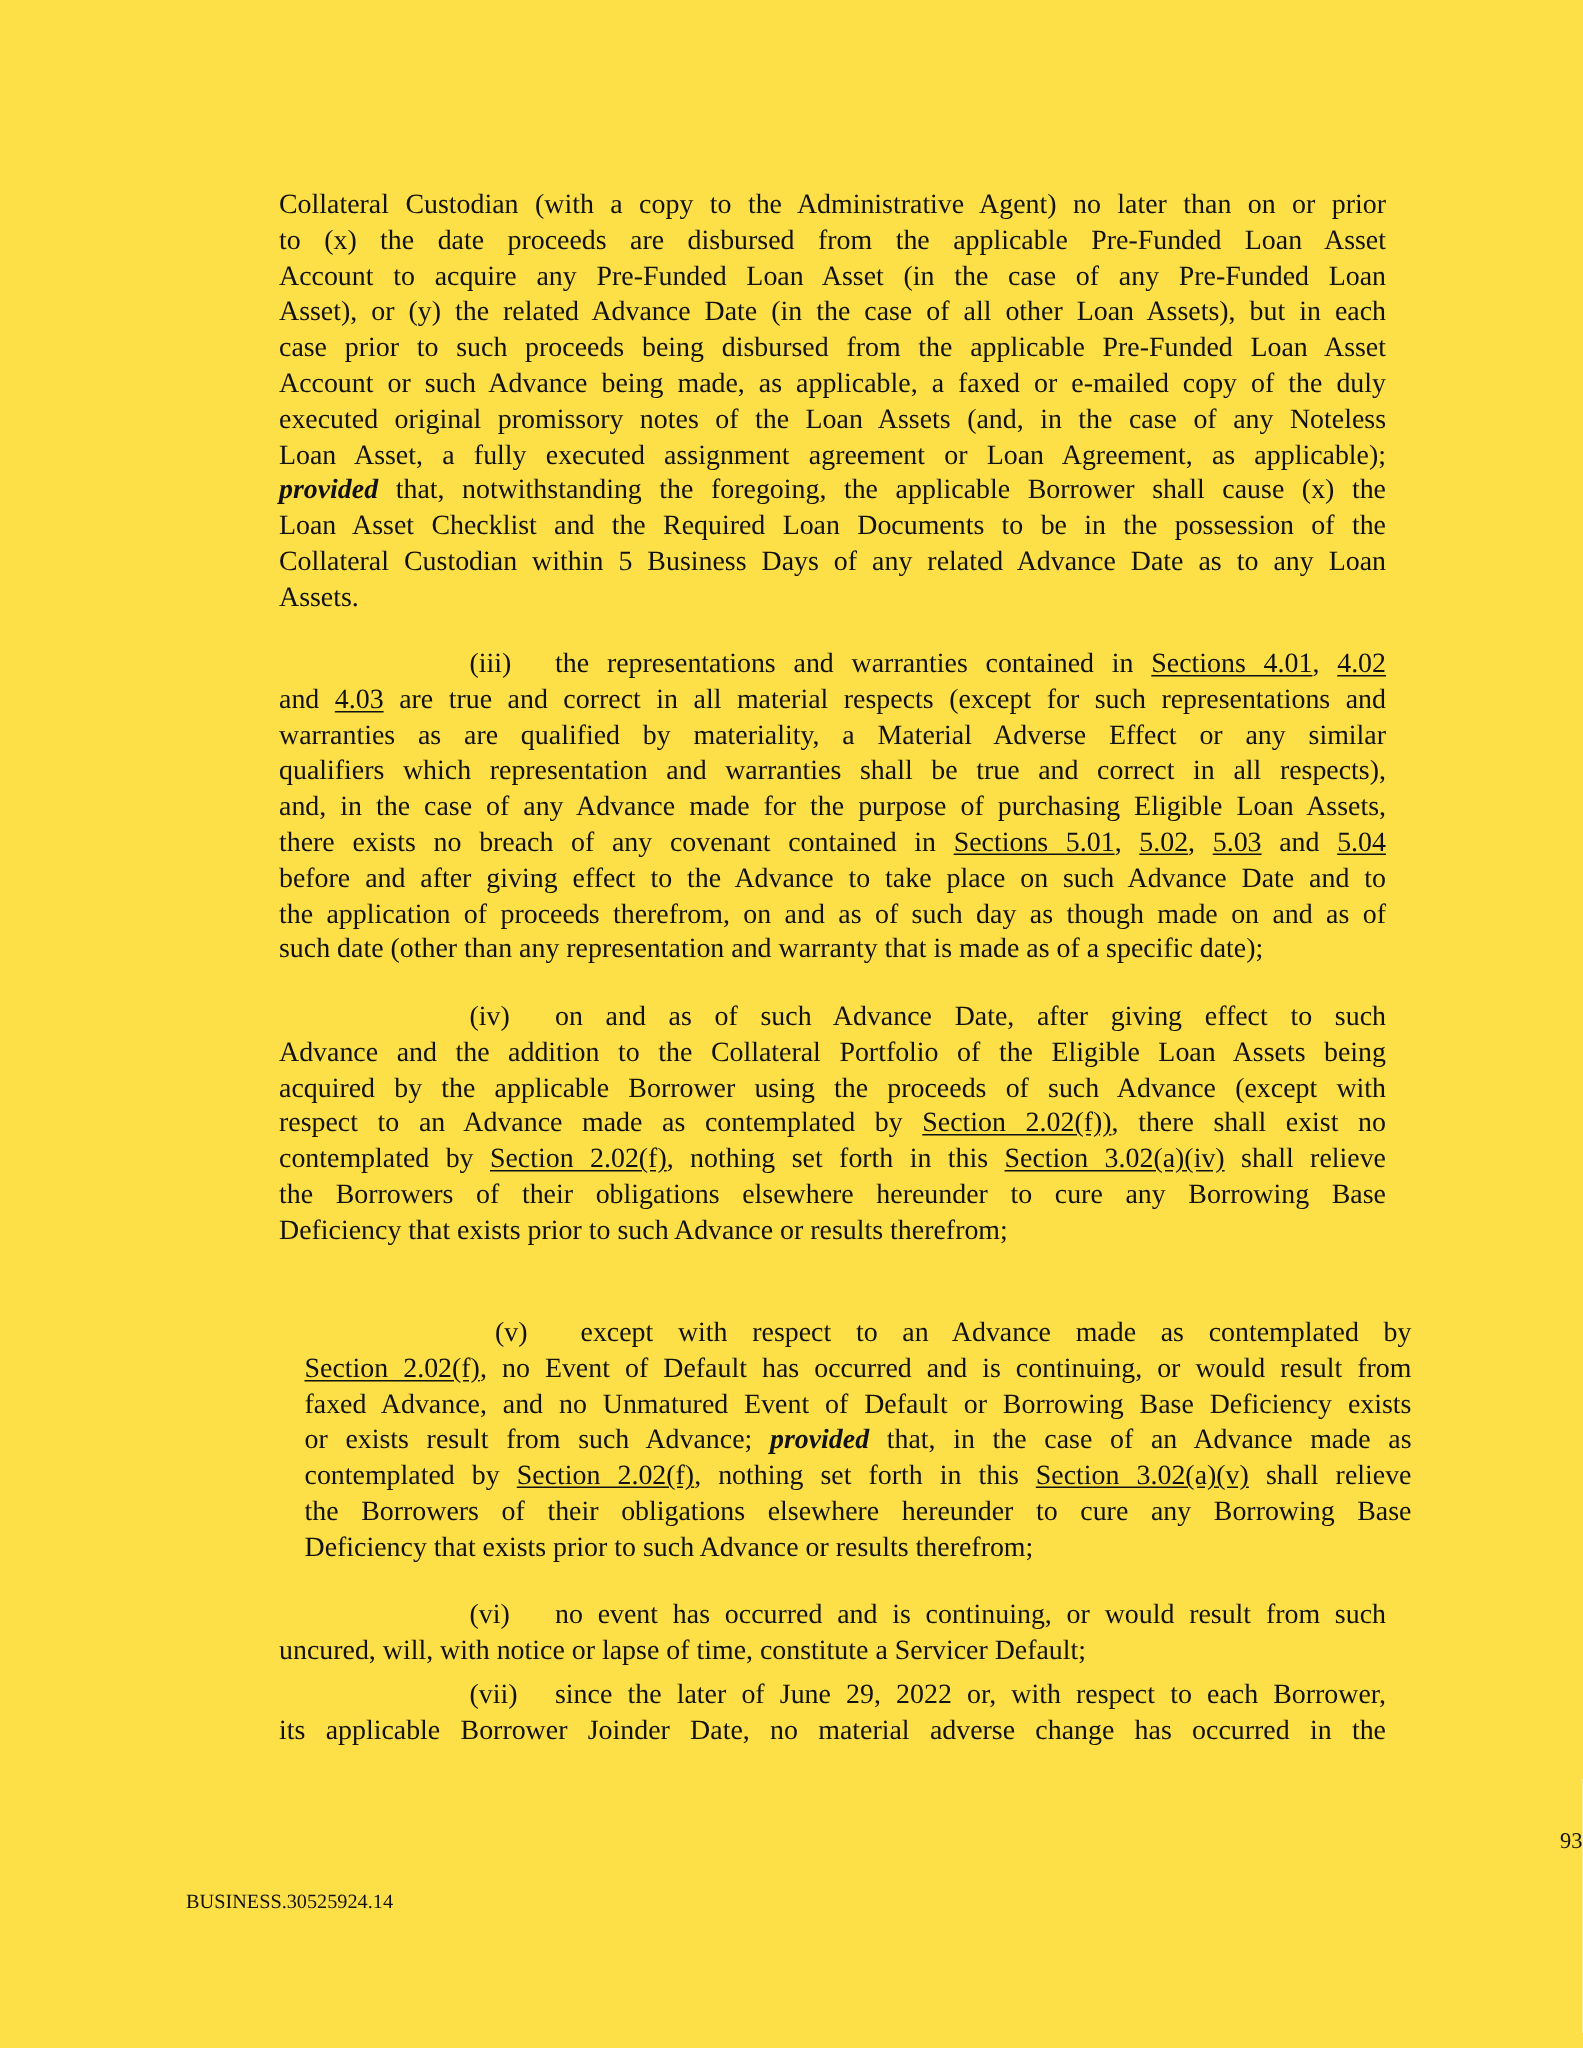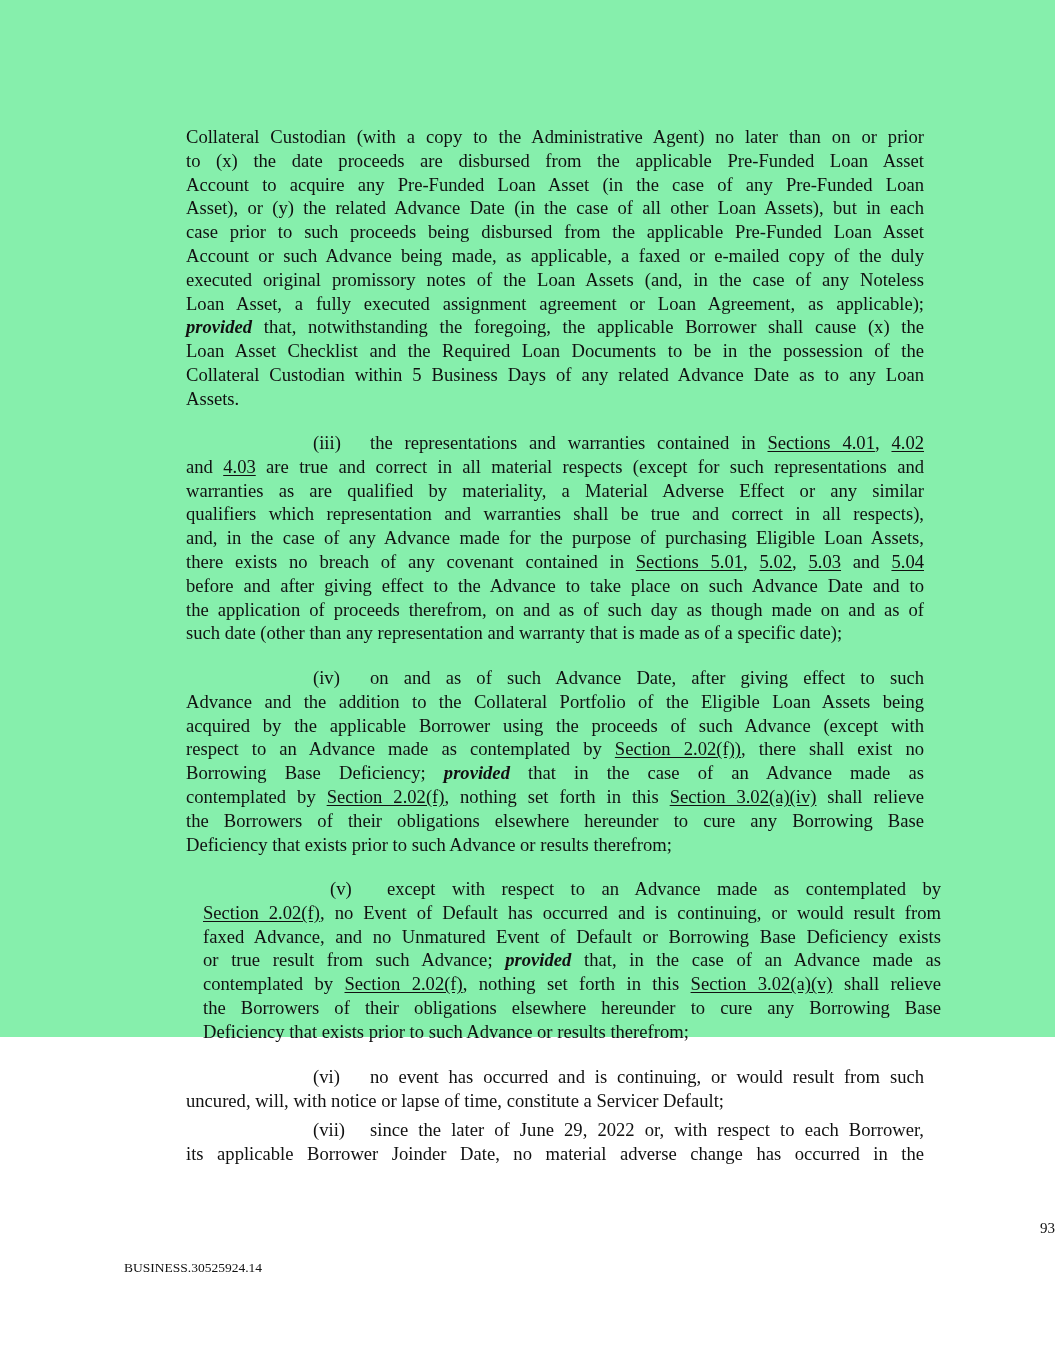--- a/index.html
+++ b/index.html
@@ -1,19 +1,19 @@
 <!DOCTYPE html>
 <html><head>
 <meta charset="utf-8">
 <style>
   html, body { margin: 0; padding: 0; background: #ffffff; }
   body { width: 1055px; height: 1365px; position: relative; overflow: hidden; }
   .page {
-    position: absolute; left: 0; top: 0; width: 1055px; height: 1037px;
-    background: #86efac; color: #111111;
+    position: absolute; left: 0; top: 0; width: 1055px; height: 1365px;
+    background: #fde047; color: #111111;
     font-family: "Liberation Serif", serif;
   }
   .para {
     position: absolute; left: 186px; width: 738px;
     font-size: 18.6px; line-height: 23.8px;
     text-align: justify; text-align-last: left;
   }
   .para .line { display: block; text-align: justify; text-align-last: justify; white-space: nowrap; height: 23.8px; }
   .para .line.last { text-align-last: left; }
   .para .line.indent { padding-left: 127px; }
@@ -58,31 +58,30 @@
     <span class="line">before and after giving effect to the Advance to take place on such Advance Date and to</span>
     <span class="line">the application of proceeds therefrom, on and as of such day as though made on and as of</span>
     <span class="line last">such date (other than any representation and warranty that is made as of a specific date);</span>
   </div>
 
   <div class="para" style="top:666px;">
     <span class="line indent"><span class="lbl">(iv)</span><span>on and as of such Advance Date, after giving effect to such</span></span>
     <span class="line">Advance and the addition to the Collateral Portfolio of the Eligible Loan Assets being</span>
     <span class="line">acquired by the applicable Borrower using the proceeds of such Advance (except with</span>
     <span class="line"><span>respect to an Advance made as contemplated by </span><span class="u">Section 2.02(f))</span><span>, there shall exist no</span></span>
-    <span class="line"><span>Borrowing Base Deficiency; </span><span class="i">provided</span><span> that in the case of an Advance made as</span></span>
     <span class="line"><span>contemplated by </span><span class="u">Section 2.02(f)</span><span>, nothing set forth in this </span><span class="u">Section 3.02(a)(iv)</span><span> shall relieve</span></span>
     <span class="line">the Borrowers of their obligations elsewhere hereunder to cure any Borrowing Base</span>
     <span class="line last">Deficiency that exists prior to such Advance or results therefrom;</span>
   </div>
 
   <div class="para" style="top:877px;margin-left:17px;">
     <span class="line indent"><span class="lbl">(v)</span><span>except with respect to an Advance made as contemplated by</span></span>
     <span class="line"><span class="u">Section 2.02(f)</span><span>, no Event of Default has occurred and is continuing, or would result from</span></span>
     <span class="line">faxed Advance, and no Unmatured Event of Default or Borrowing Base Deficiency exists</span>
-    <span class="line"><span>or true result from such Advance; </span><span class="i">provided</span><span> that, in the case of an Advance made as</span></span>
+    <span class="line"><span>or exists result from such Advance; </span><span class="i">provided</span><span> that, in the case of an Advance made as</span></span>
     <span class="line"><span>contemplated by </span><span class="u">Section 2.02(f)</span><span>, nothing set forth in this </span><span class="u">Section 3.02(a)(v)</span><span> shall relieve</span></span>
     <span class="line">the Borrowers of their obligations elsewhere hereunder to cure any Borrowing Base</span>
     <span class="line last">Deficiency that exists prior to such Advance or results therefrom;</span>
   </div>
 
   <div class="para" style="top:1065px;">
     <span class="line indent"><span class="lbl">(vi)</span><span>no event has occurred and is continuing, or would result from such</span></span>
     <span class="line last">uncured, will, with notice or lapse of time, constitute a Servicer Default;</span>
   </div>
 

